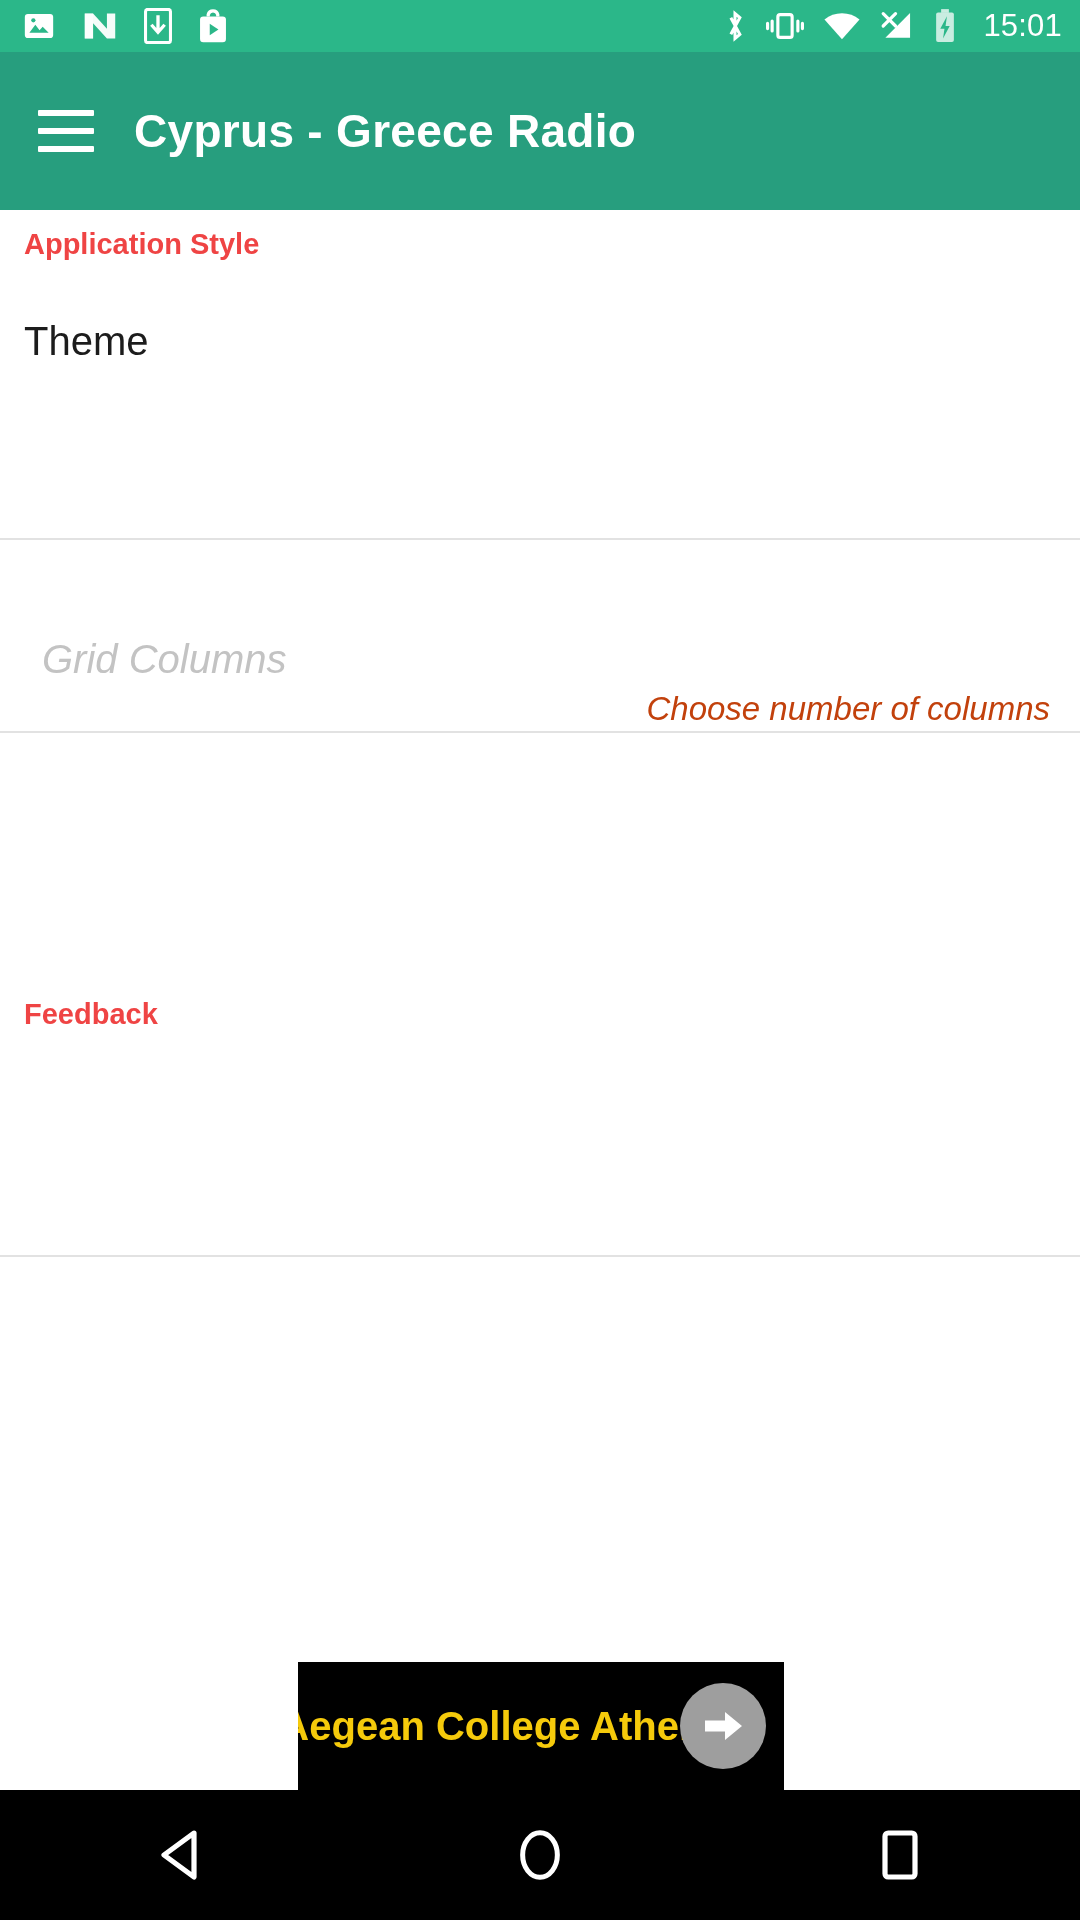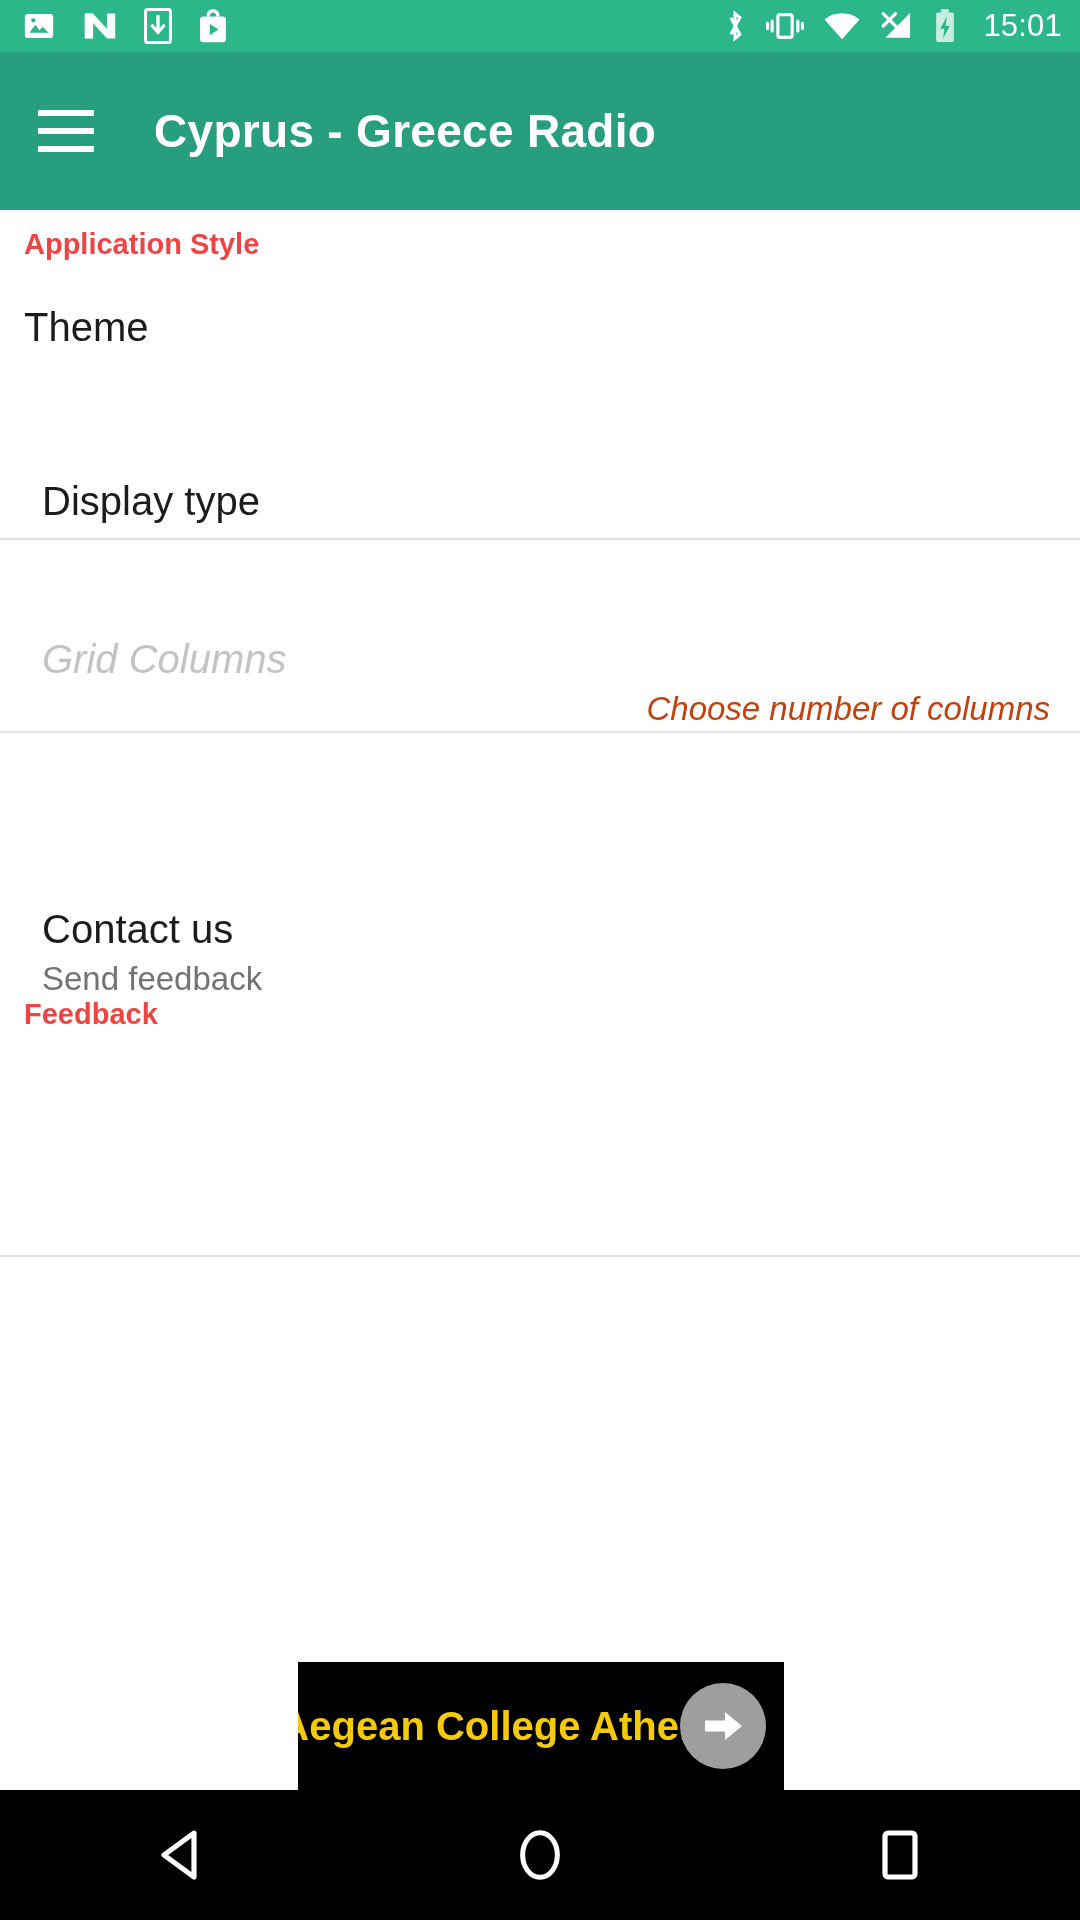--- a/index.html
+++ b/index.html
@@ -38,21 +38,21 @@
     width:56px; height:42px;
     margin-left:38px;
     display:flex; flex-direction:column; justify-content:space-between;
     cursor:pointer;
   }
   .hamburger span {
     display:block; height:6px; width:100%;
     background:#ffffff; border-radius:1px;
   }
   .app-title {
-    margin-left:60px;
+    margin-left:40px;
     color:#ffffff;
     font-size:46px;
     font-weight:bold;
     letter-spacing:0.3px;
     white-space:nowrap;
   }
 
   
   .content {
     position:absolute; top:210px; left:0;
@@ -200,43 +200,38 @@
       <span></span>
       <span></span>
     </div>
     <div class="app-title">Cyprus - Greece Radio</div>
   </div>
 
   <div class="content">
 
     <div class="abs section-header" style="top:18px;">Application Style</div>
 
-    <div class="abs pref-row" style="top:96px;padding-left:24px;">
+    <div class="abs pref-row" style="top:110px;padding-left:24px;">
       <div class="pref-title">Theme</div>
     </div>
 
     <div class="abs divider" style="top:328px;"></div>
 
     <div class="abs pref-row" style="top:270px;">
-      <div class="pref-title">Display type</div>
     </div>
 
     <div class="abs divider" style="top:521px;"></div>
 
     <div class="abs pref-row disabled" style="top:428px;font-style:italic;">
       <div class="pref-title">Grid Columns</div>
       <div class="pref-summary">Choose number of columns</div>
     </div>
 
     <div class="abs section-header" style="top:788px;">Feedback</div>
 
-    <div class="abs pref-row" style="top:698px;">
-      <div class="pref-title">Contact us</div>
-      <div class="pref-summary">Send feedback</div>
-    </div>
 
     <div class="abs divider" style="top:1045px;"></div>
   </div>
 
   <div class="ad-banner">
     <div class="ad-text">Aegean College Athens</div>
 
     <div class="ad-cta">
       <svg width="52" height="52" viewBox="0 0 26 26">
         <path d="M4 10.2 H14 V6 L22.5 13 L14 20 V15.8 H4 Z" fill="#ffffff"></path>

